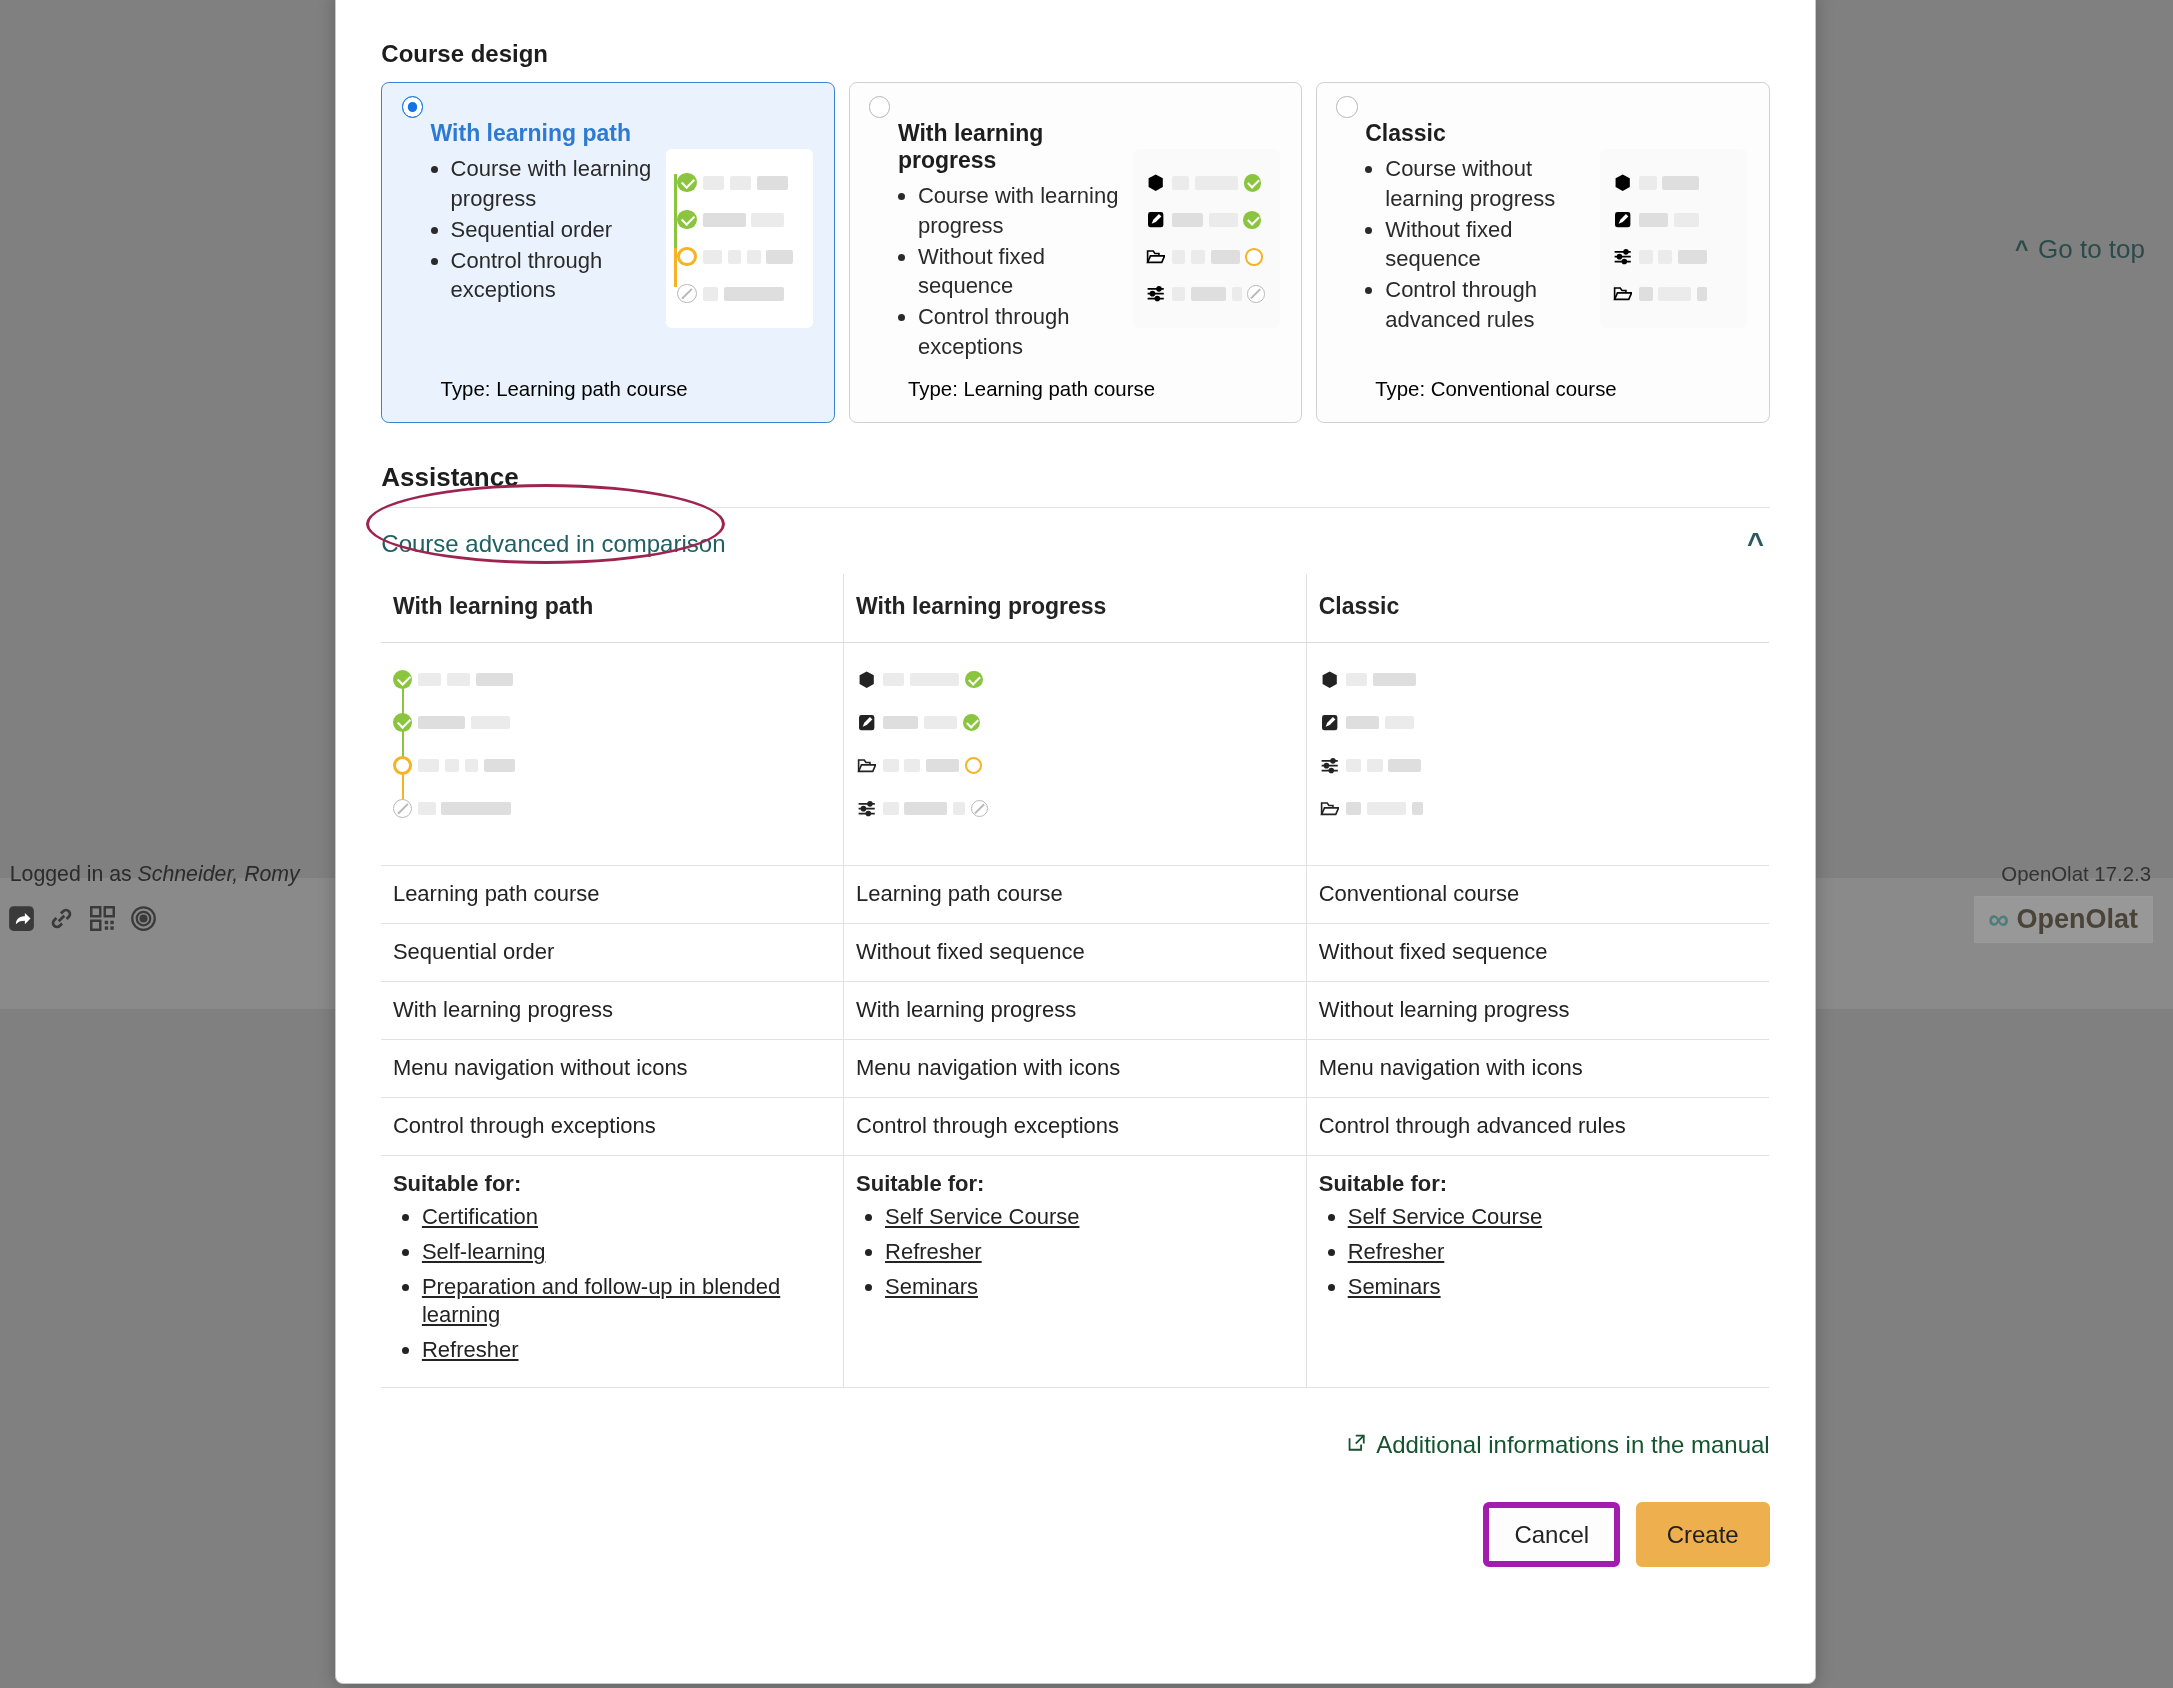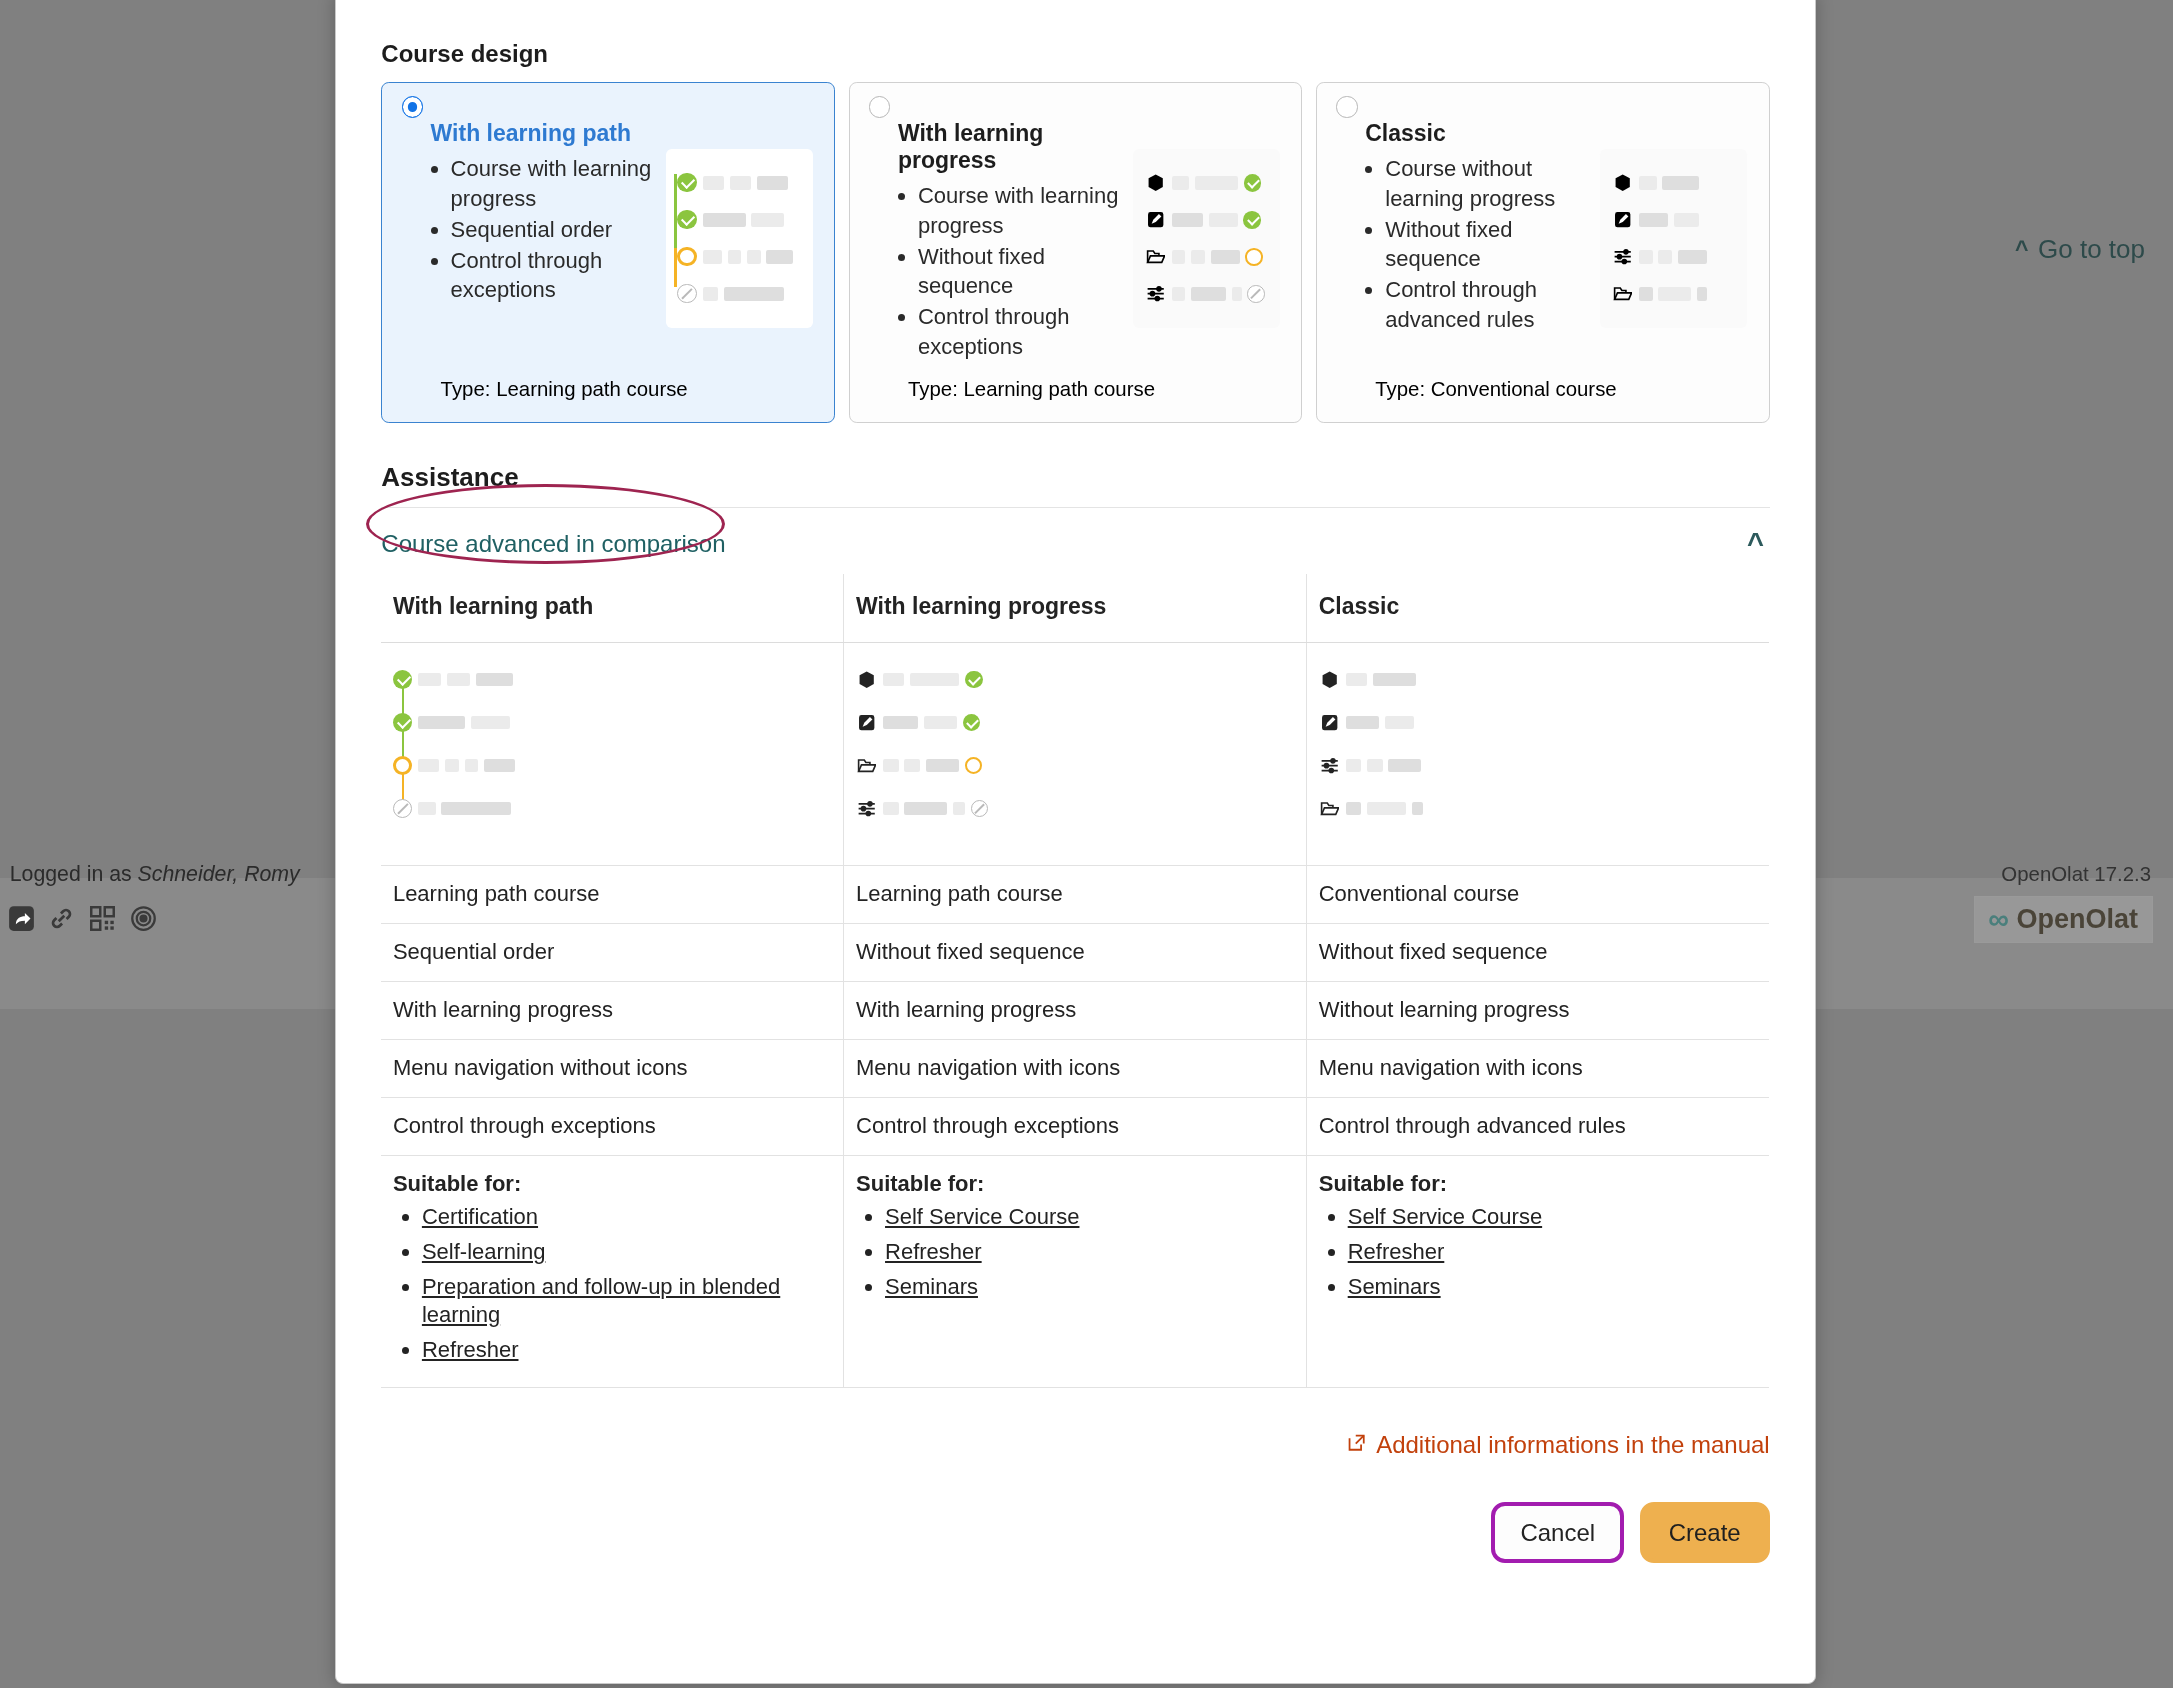--- a/index.html
+++ b/index.html
@@ -187,28 +187,28 @@
   td.diagram-cell { padding: 27px 11.6px 25px 11.6px; height: 223px; }
   td.suitable { border-bottom: none; padding-bottom: 25px; }
   td.suitable .sf { margin-bottom: 3.9px; font-weight: bold; }
   td.suitable ul { margin: 5.8px 0 0 0; padding-left: 29px; }
   td.suitable ul li { margin-bottom: 7.8px; line-height:1.25;text-decoration:underline; }
 
   
   .manual-row { text-align: right; margin: 43px 21.3px 0 21.3px; }
   .manual-link {
     display:inline-flex; align-items:center; gap:9px;
-    color:#c2410c; font-size:24px; cursor:pointer;
+    color:#14532d; font-size:24px; cursor:pointer;
   }
   .manual-link svg { width:21.3px; height:21.3px; }
 
   .btn-row { display:flex; justify-content:flex-end; gap:15.5px; margin: 43px 21.3px 0 21.3px; }
   .btn {
-    font-size: 24px; padding: 12.6px 25px; border-radius: 14px;
-    border: 4px solid #a21caf; background: #fdfdfd; color:#232323; cursor:pointer;
+    font-size: 24px; padding: 12.6px 25px; border-radius: 6px;
+    border: 6px solid #a21caf; background: #fdfdfd; color:#232323; cursor:pointer;
     font-family: "Liberation Sans", sans-serif;
   }
   .btn.primary { background:#eeb04f; border-color:#eeb04f; color:#1f1f1f; }
   .btn .caret { display:inline-block; margin-left:9.7px; }
 </style>
 </head>
 <body>
 
 <div id="backdrop">
   <div class="band-top"></div>

